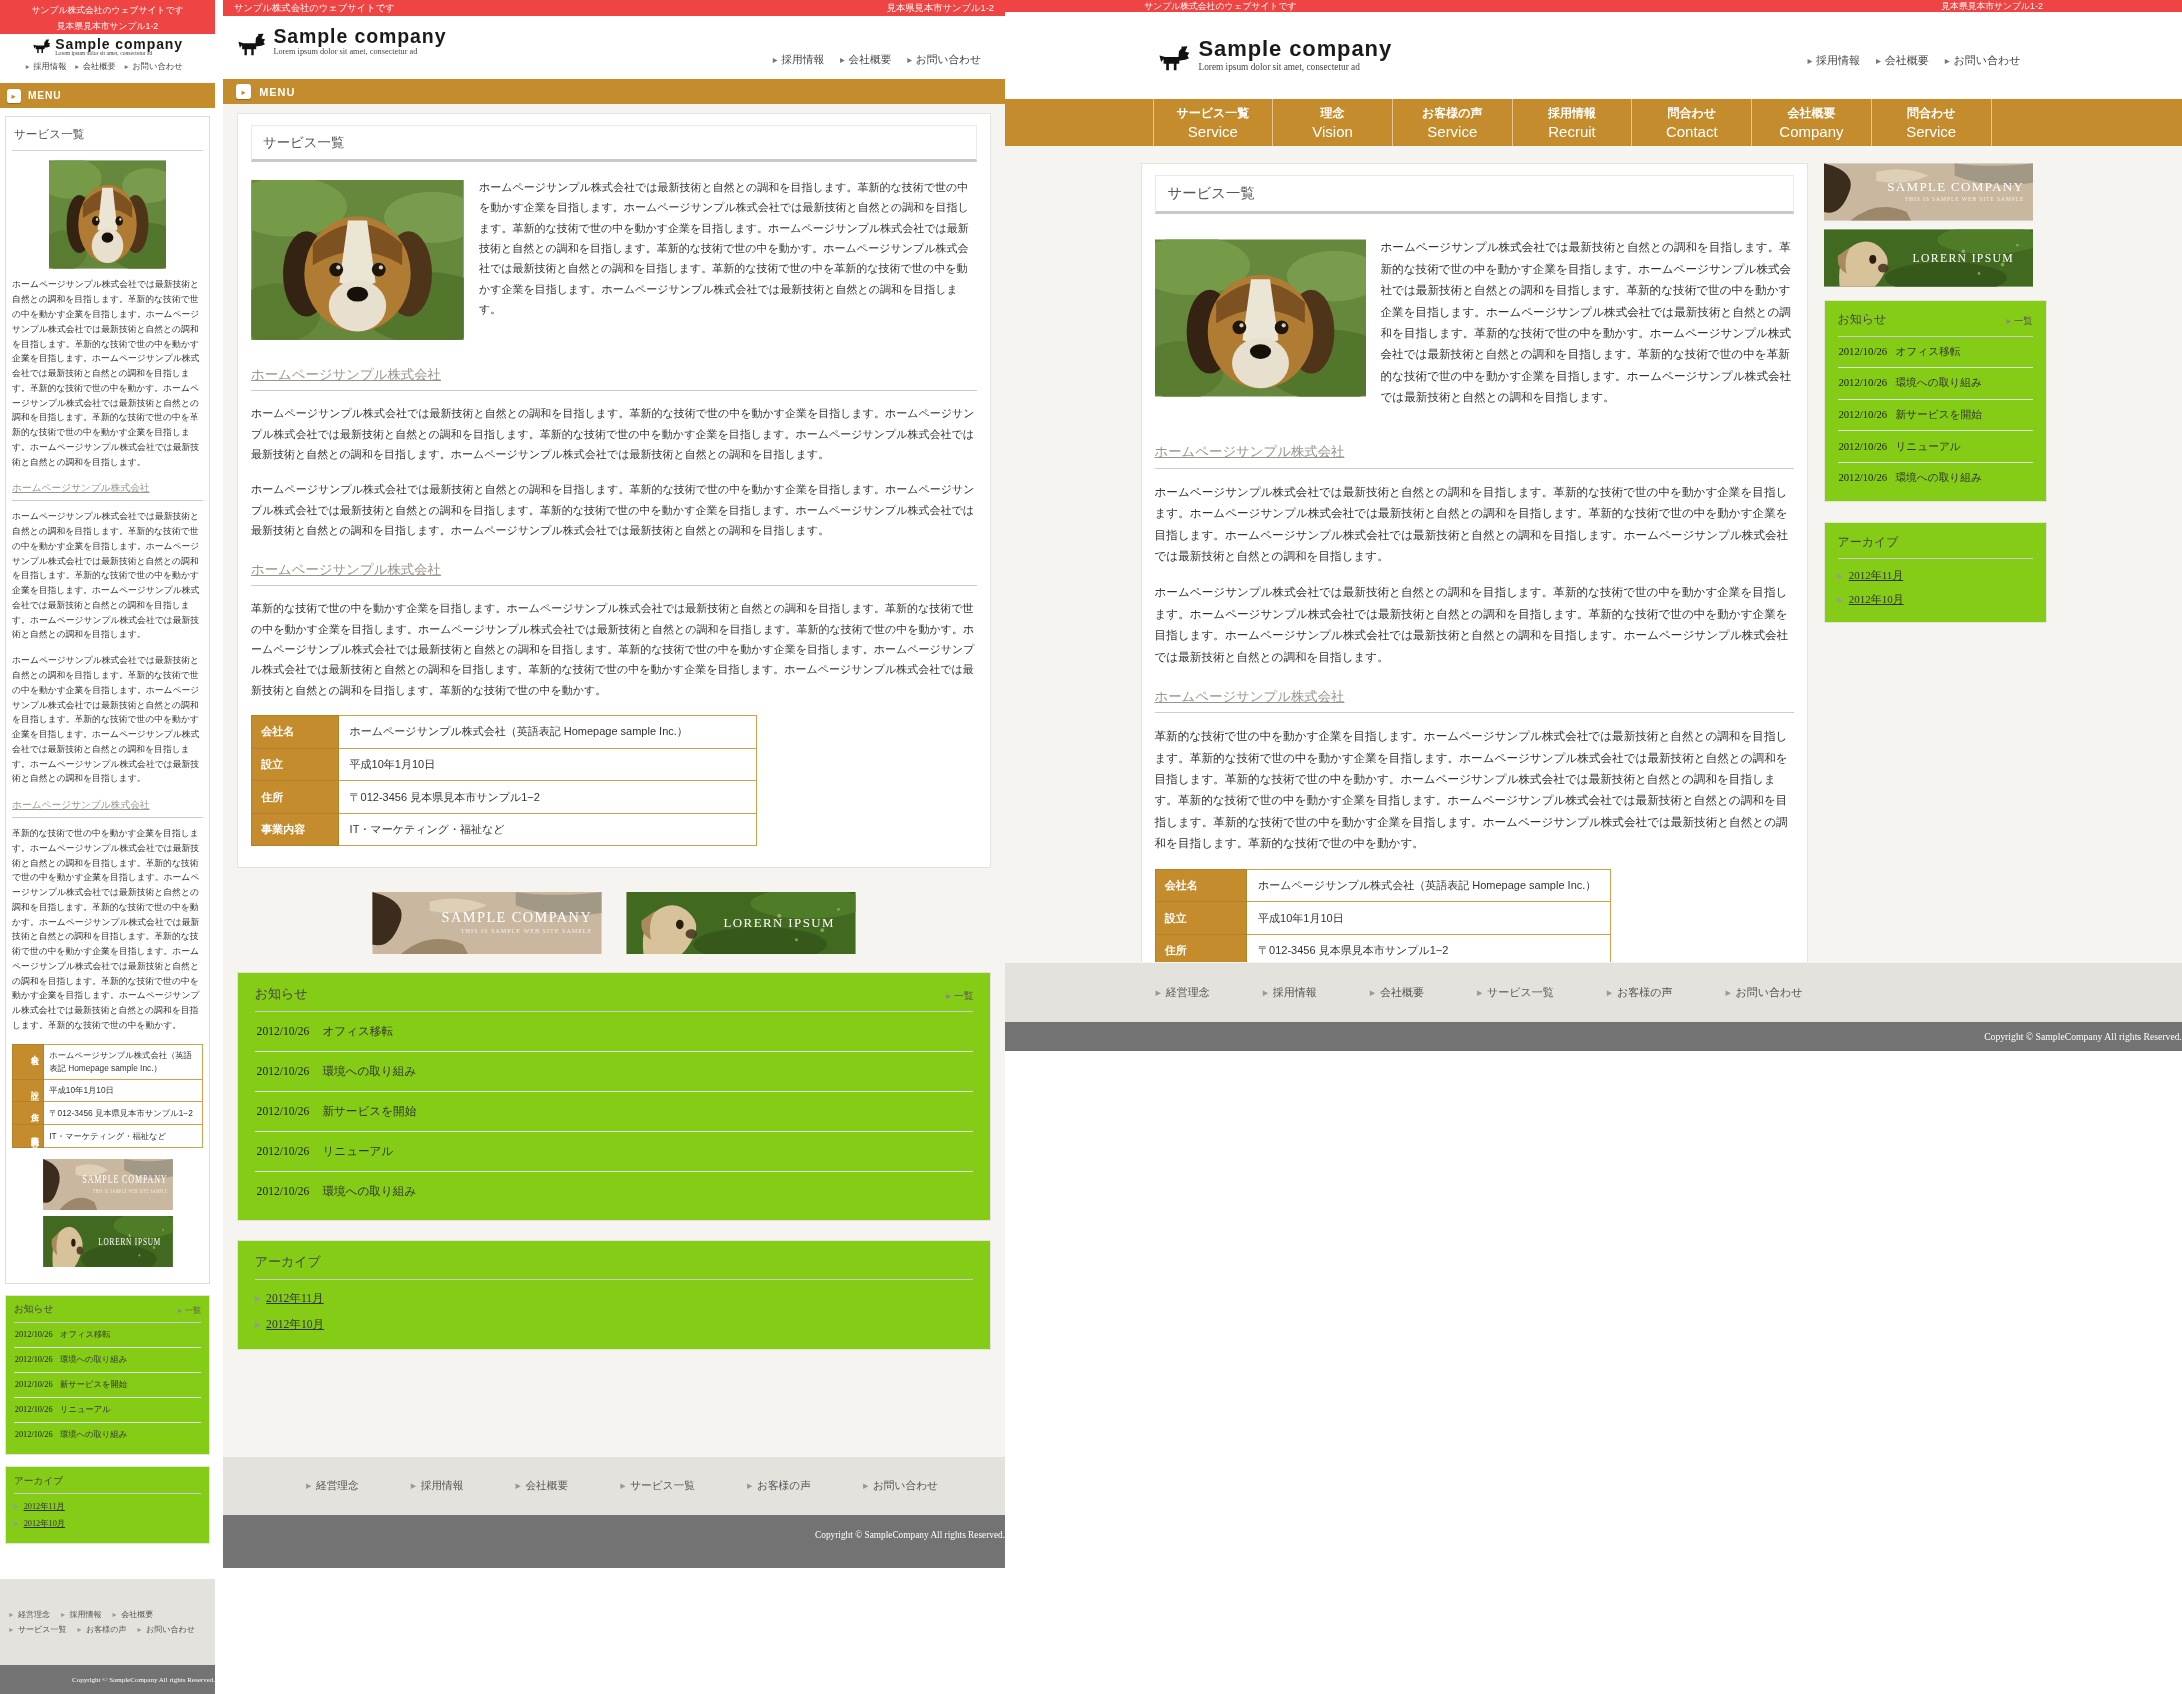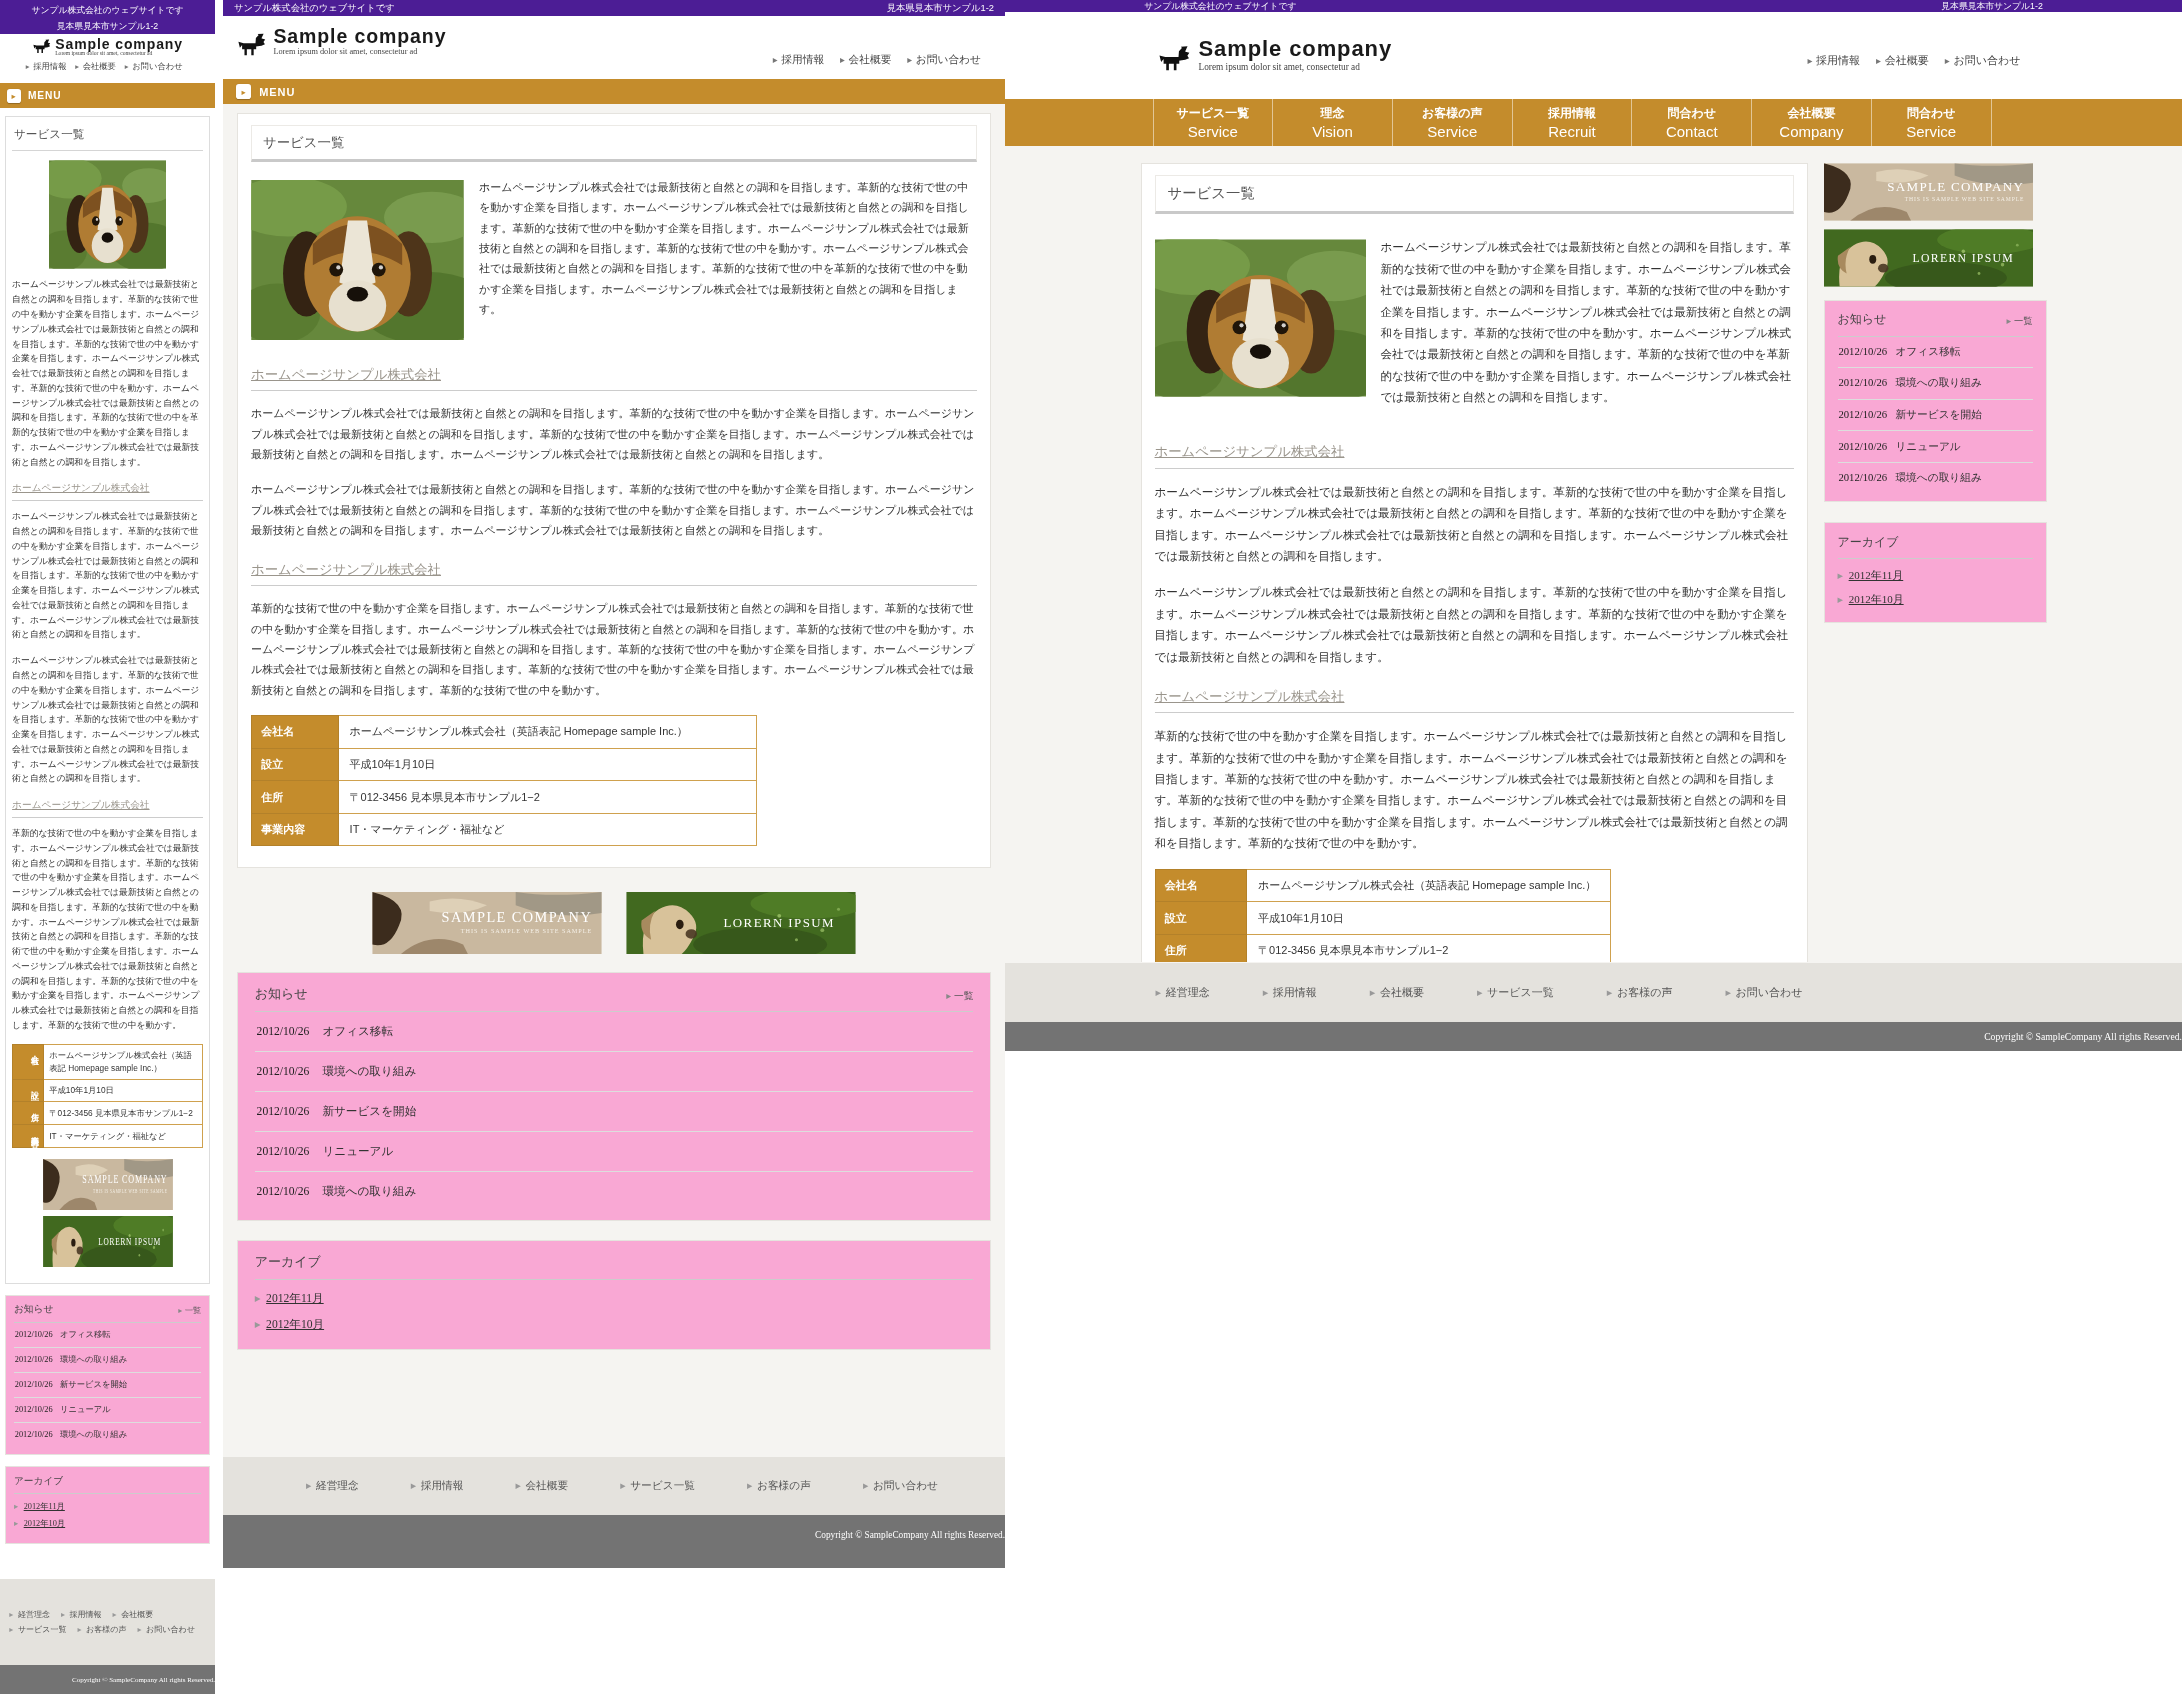--- a/index.html
+++ b/index.html
@@ -4,40 +4,40 @@
 <style>
   html,body{margin:0;padding:0;background:#fff;}
   body{position:relative;width:2183px;height:1695px;overflow:hidden;
        font-family:"Liberation Sans","DejaVu Sans",sans-serif;color:#333;}
   .view{position:absolute;top:0;background:#fff;overflow:hidden;}
   .vm{left:0;width:215px;height:1695px;}
   .vt{left:223px;width:782px;height:1568px;background:#f5f4f1;}
   .vd{left:1005px;width:1177px;height:1051px;background:#f5f4f1;}
 
   
-  .topbar{background:#4c1d95;color:#fff;}
+  .topbar{background:#ef4444;color:#fff;}
   .sitehead{background:#fff;position:relative;}
   .logo-row{display:flex;align-items:flex-start;}
   .logo-icon svg{display:block;fill:#111;}
   .logo-name{font-weight:bold;color:#1a1a1a;letter-spacing:0.9px;line-height:1;}
   .logo-tag{font-family:"Liberation Serif",serif;color:#444;line-height:1;}
   .hnav{white-space:nowrap;color:#444;}
   .hnav .arr::before{content:"▸";color:#777;margin-right:3.7px;font-size:90%;}
   .hnav span.it{margin-right:13px;}
   .menubar{background:#c48c2c;display:flex;align-items:center;}
   .mbtn{background:#fff;border-radius:2.8px;display:flex;align-items:center;justify-content:center;box-shadow:0 0.9px 0.9px rgba(0,0,0,.25);}
   .mbtn::before{content:"▸";color:#c48c2c;font-size:8.3px;}
   .menulab{color:#fff;font-weight:bold;letter-spacing:0.9px;}
   .hbox{background:#fff;border:0.9px solid #eceae6;border-bottom:3.7px solid #c9c9c9;color:#555;}
   .sech{color:#9a958c;font-weight:normal;border-bottom:0.9px solid #ccc;margin:0;text-decoration:underline;}
   .para{margin:0;color:#333;}
   .ctable{border-collapse:collapse;background:#fff;}
   .ctable th{background:#c48c2c;color:#fff;text-align:left;vertical-align:top;border:0.9px solid #b3812a;font-weight:bold;}
   .ctable td{border:0.9px solid #cfa14e;background:#fff;}
-  .newsbox,.archbox{background:#f9a8d4;border:0.9px solid #e5e3de;}
+  .newsbox,.archbox{background:#84cc16;border:0.9px solid #e5e3de;}
   .nhead{display:flex;justify-content:space-between;align-items:flex-end;border-bottom:0.9px solid #ccc;color:#444;}
   .nmore{color:#555;text-decoration:none;}
   .nmore::before{content:"▸";color:#888;margin-right:2.8px;}
   .nitem{display:flex;border-bottom:0.9px solid #ddd;align-items:baseline;}
   .nitem:last-child{border-bottom:none;}
   .ndate{font-family:"Liberation Serif",serif;color:#222;flex:none;}
   .ntitle{color:#333;text-align:center;}
   .alink{display:flex;align-items:baseline;color:#333;}
   .alink::before{content:"▸";color:#999;margin-right:5.6px;}
   .alink u{font-family:"Liberation Serif",serif;text-decoration:underline;}

